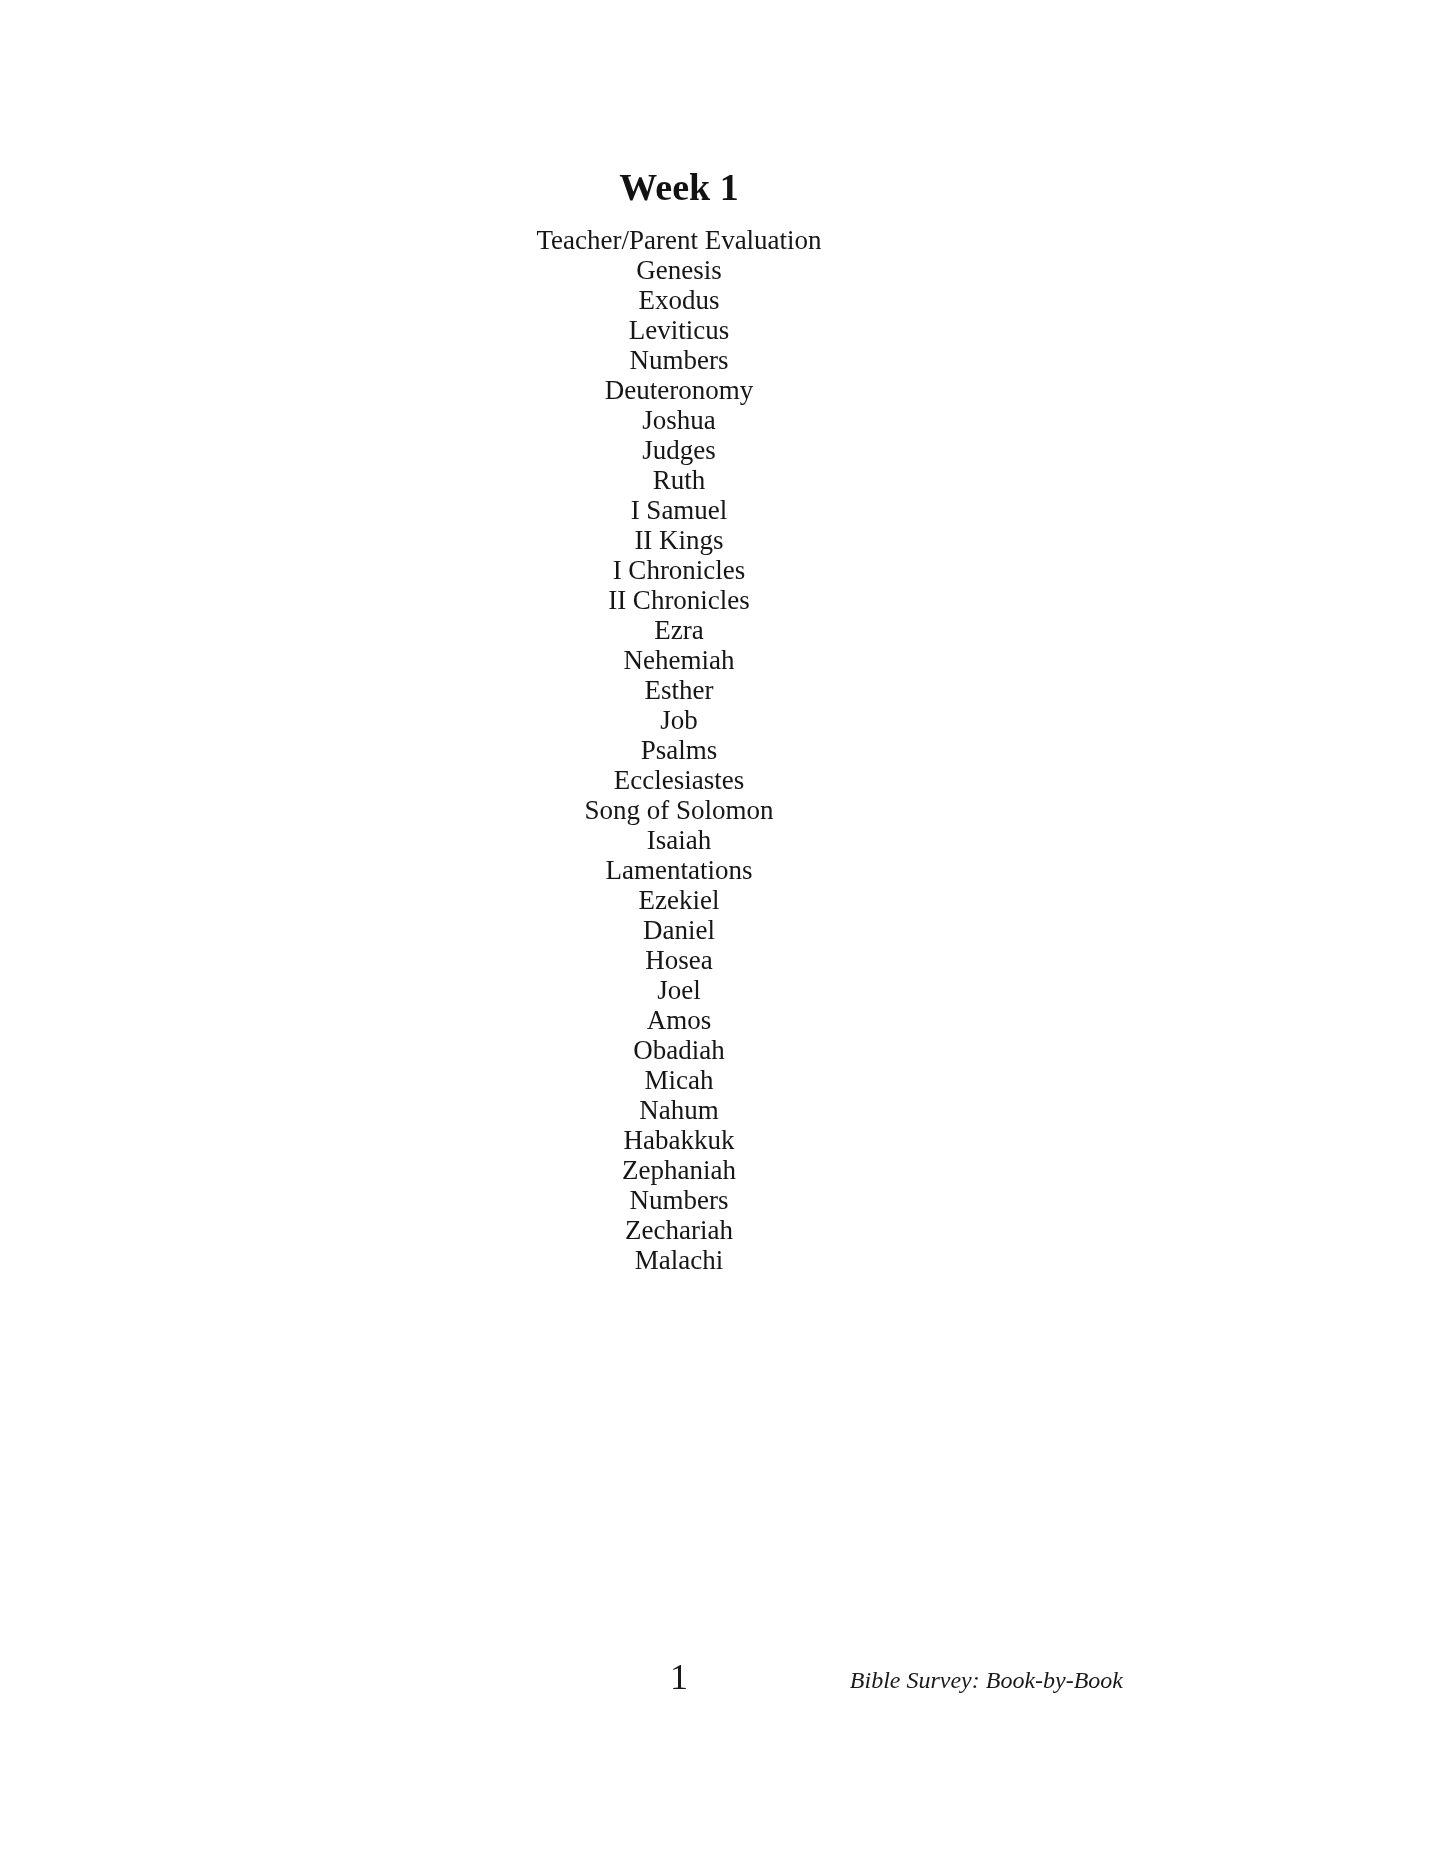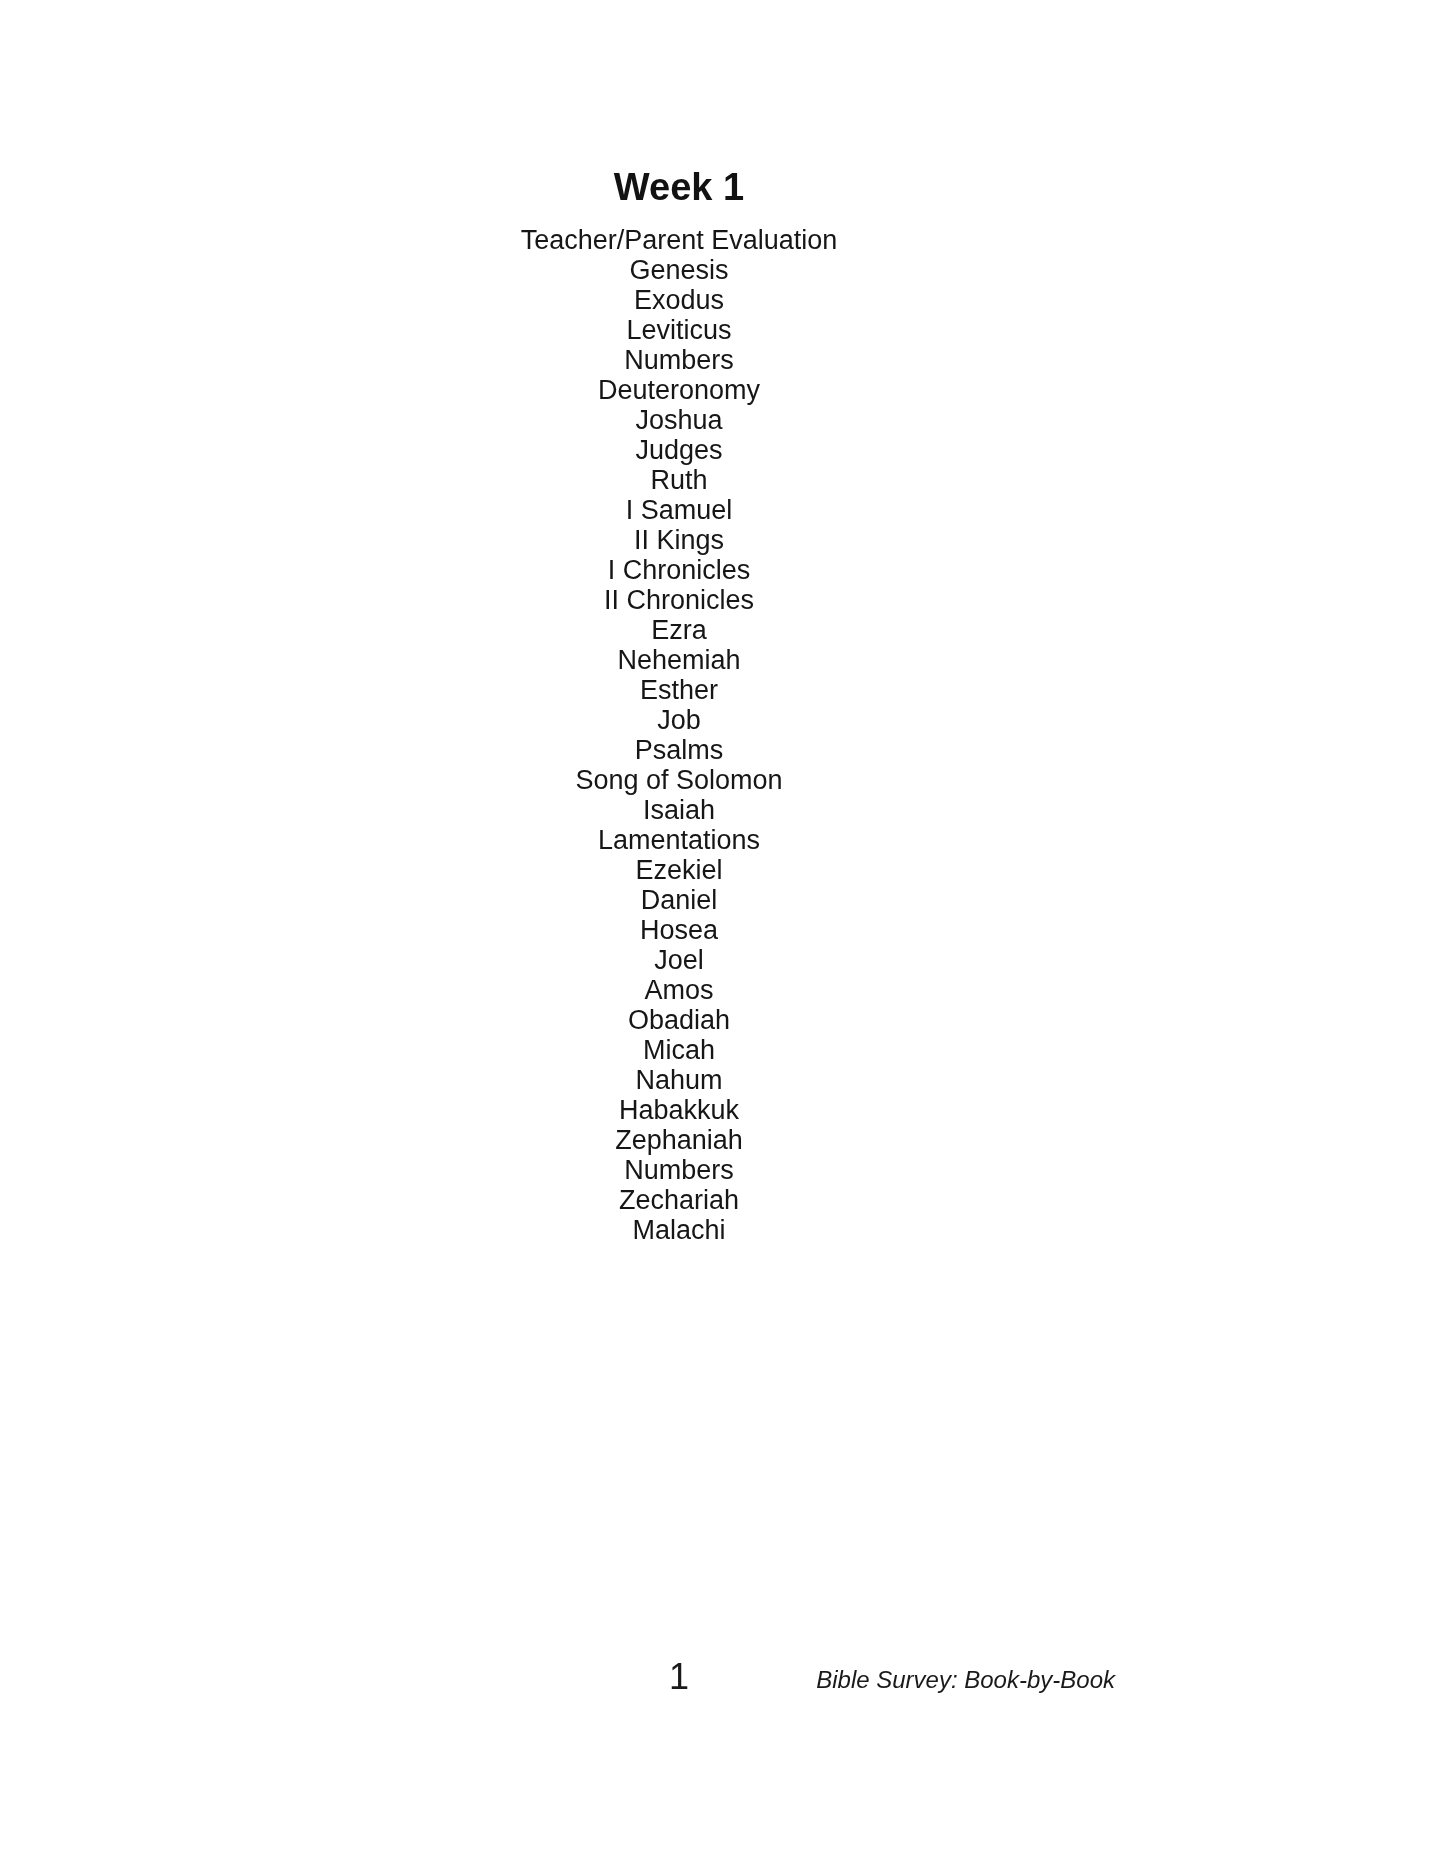--- a/index.html
+++ b/index.html
@@ -6,21 +6,21 @@
     margin: 0;
     padding: 0;
     background: #ffffff;
   }
   .page {
     position: relative;
     width: 1279px;
     height: 1870px;
     background: #ffffff;
     overflow: hidden;
-    font-family: Liberation Sans, sans-serif;
+    font-family: Liberation Serif, serif;
     color: #141414;
   }
   .doc-title {
     position: absolute;
     left: 85px;
     width: 1188px;
     top: 168px;
     margin: 0;
     text-align: center;
     font-size: 38px;
@@ -46,21 +46,21 @@
     left: 85px;
     width: 1188px;
     top: 1659px;
     text-align: center;
     font-size: 36px;
     line-height: 1;
     color: #1a1a1a;
   }
   .footer-doc-title {
     position: absolute;
-    right: 164px;
+    right: 156px;
     top: 1668px;
     font-size: 24px;
     line-height: 1;
     font-style: italic;
     color: #1a1a1a;
   }
 </style>
 </head>
 <body>
 
@@ -80,20 +80,21 @@
       <div class="list-item">Ruth</div>
       <div class="list-item">I Samuel</div>
       <div class="list-item">II Kings</div>
       <div class="list-item">I Chronicles</div>
       <div class="list-item">II Chronicles</div>
       <div class="list-item">Ezra</div>
       <div class="list-item">Nehemiah</div>
       <div class="list-item">Esther</div>
       <div class="list-item">Job</div>
       <div class="list-item">Psalms</div>
+      <div class="list-item">Ecclesiastes</div>
       <div class="list-item">Song of Solomon</div>
       <div class="list-item">Isaiah</div>
       <div class="list-item">Lamentations</div>
       <div class="list-item">Ezekiel</div>
       <div class="list-item">Daniel</div>
       <div class="list-item">Hosea</div>
       <div class="list-item">Joel</div>
       <div class="list-item">Amos</div>
       <div class="list-item">Obadiah</div>
       <div class="list-item">Micah</div>

